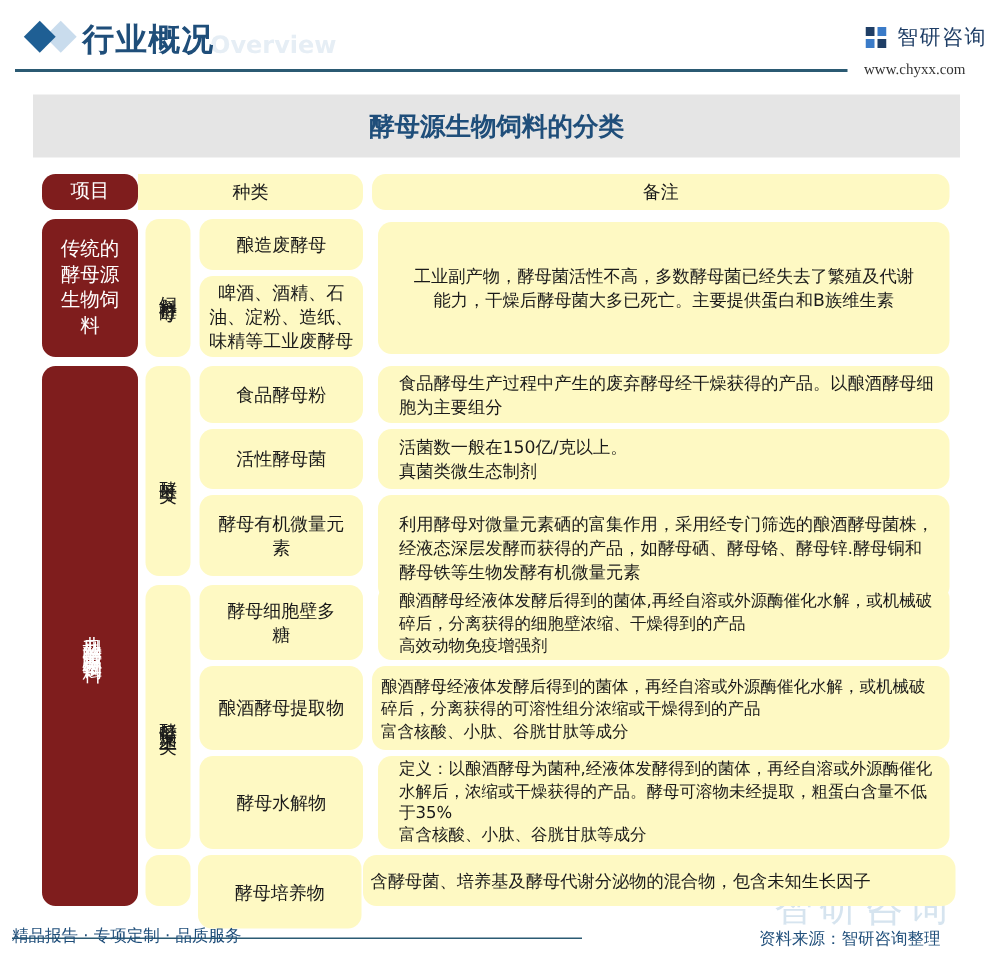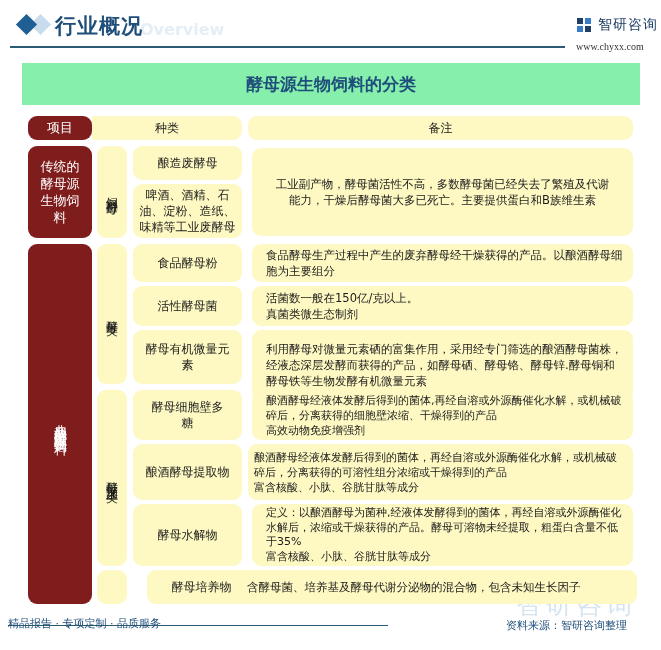--- a/index.html
+++ b/index.html
@@ -6,21 +6,21 @@
   body { width: 661px; height: 650px; background: #ffffff; font-family: "DejaVu Sans", "Liberation Sans", sans-serif; position: relative; overflow: hidden; color: #1a1a1a; }
   .header { position: absolute; left: 0; top: 0; width: 661px; height: 52px; }
   .diamond { position: absolute; left: 19px; top: 17px; width: 15px; height: 15px; background: #1f5f94; transform: rotate(45deg); }
   .diamond2 { position: absolute; left: 33px; top: 17px; width: 15px; height: 15px; background: #c9dced; transform: rotate(45deg); z-index: -1; }
   .h-title { position: absolute; left: 55px; top: 12px; font-family: "DejaVu Serif", serif; font-size: 21px; font-weight: bold; color: #1f4e7a; letter-spacing: 1px; }
   .h-overview { position: absolute; left: 140px; top: 20px; font-size: 16px; font-weight: bold; color: #e6eef5; }
   .h-line { position: absolute; left: 10px; top: 46px; width: 555px; height: 2px; background: #2b5a73; }
   .logo { position: absolute; left: 577px; top: 18px; width: 14px; height: 14px; }
   .logo-text { position: absolute; left: 598px; top: 16px; font-size: 14px; color: #1f3e66; letter-spacing: 1px; }
   .logo-url { position: absolute; left: 576px; top: 41px; font-family: "Liberation Serif", serif; font-size: 10px; color: #333; }
-  .title-bar { position: absolute; left: 22px; top: 63px; width: 618px; height: 42px; background: #86efac; display: flex; align-items: center; justify-content: center; }
+  .title-bar { position: absolute; left: 22px; top: 63px; width: 618px; height: 42px; background: #e5e5e5; display: flex; align-items: center; justify-content: center; }
   .title-bar span { font-family: "DejaVu Serif", serif; font-size: 17px; font-weight: bold; color: #1f4e7a; }
   .cell { position: absolute; border-radius: 9px; display: flex; align-items: center; justify-content: center; text-align: center; font-size: 12px; line-height: 16px; }
   .dark { background: #7f1d1d; color: #ffffff; font-size: 13px; }
   .light { background: #fef9c3; color: #1a1a1a; }
   .vert { writing-mode: vertical-rl; text-orientation: upright; letter-spacing: 2px; }
   .note { justify-content: flex-start; text-align: left; padding: 0 10px 0 14px; font-size: 11.5px; line-height: 16px; }
   .note.center { justify-content: center; text-align: center; }
   .footer-line { position: absolute; left: 8px; top: 625px; width: 380px; height: 1px; background: #2b5a73; }
   .footer-left { position: absolute; left: 8px; top: 616px; font-size: 11px; color: #1f4e7a; }
   .footer-right { position: absolute; left: 506px; top: 618px; font-size: 11px; color: #1f4e7a; }
@@ -125,21 +125,21 @@
 
 <div class="cell light" style="left:133px; top:504px; width:109px; height:62px;">
   <span>酵母水解物</span>
 </div>
 <div class="cell light note" style="left:252px; top:504px; width:381px; height:62px; white-space:pre-line; font-size:11px; line-height:14.5px;">
   <span>定义：以酿酒酵母为菌种,经液体发酵得到的菌体，再经自溶或外源酶催化水解后，浓缩或干燥获得的产品。酵母可溶物未经提取，粗蛋白含量不低于35%
 富含核酸、小肽、谷胱甘肽等成分</span>
 </div>
 
 <div class="cell light" style="left:97px; top:570px; width:30px; height:34px;"></div>
-<div class="cell light" style="left:147px; top:570px; width:109px; height:34px;">
+<div class="cell light" style="left:132px; top:570px; width:109px; height:49px;">
   <span>酵母培养物</span>
 </div>
 <div class="cell light note" style="left:242px; top:570px; width:395px; height:34px; padding-left:5px;">
   <span>含酵母菌、培养基及酵母代谢分泌物的混合物，包含未知生长因子</span>
 </div>
 
 <div class="wm">智研咨询</div>
 <div class="footer-line"></div>
 <div class="footer-left">精品报告 · 专项定制 · 品质服务</div>
 <div class="footer-right">资料来源：智研咨询整理</div>

